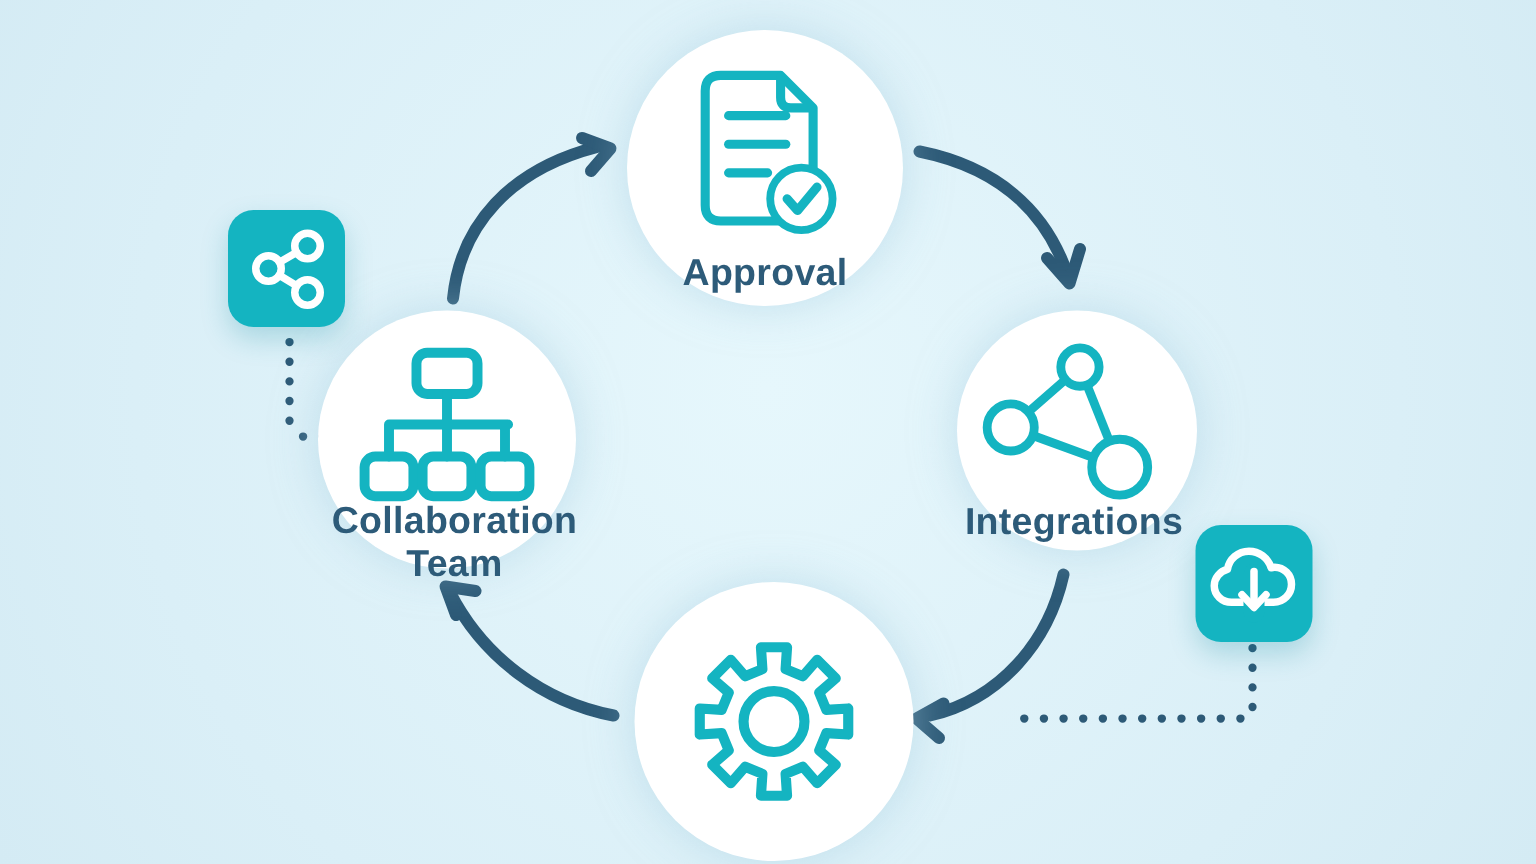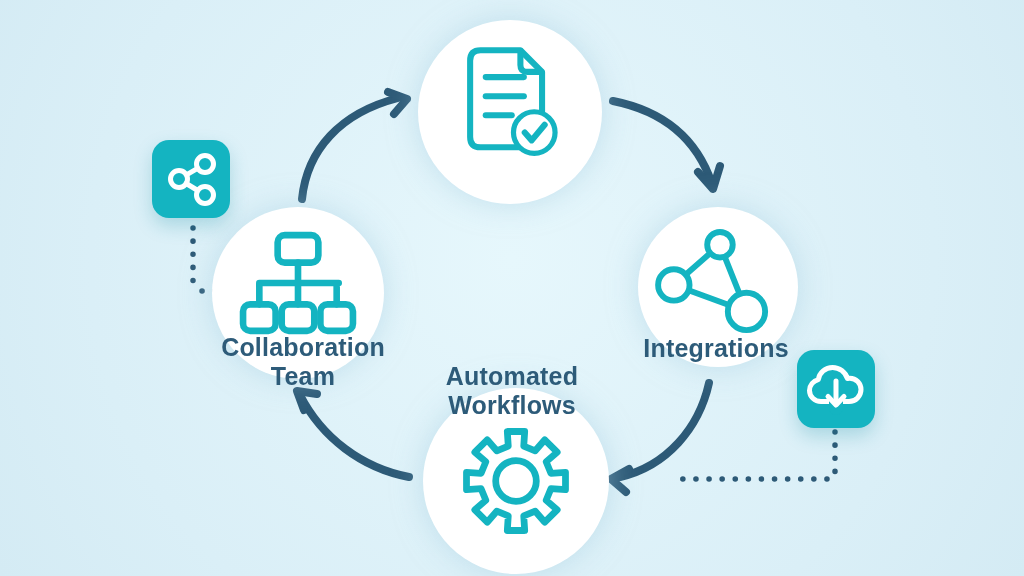--- a/index.html
+++ b/index.html
@@ -78,20 +78,21 @@
         <path d="M26,7 H72 L97,32 V107 q0,12 -12,12 H26 q-12,0 -12,-12 V19 q0,-12 12,-12 Z"></path>
         <path d="M72,8 V24 q0,8 8,8 H96"></path>
         <line x1="32" y1="38" x2="76" y2="38"></line>
         <line x1="32" y1="60" x2="76" y2="60"></line>
         <line x1="32" y1="82" x2="62" y2="82"></line>
       </g>
       <circle cx="88" cy="102" r="24" fill="#ffffff" stroke="#14b4c1" stroke-width="6"></circle>
       <path d="M77,102 L85,111 L100,93" class="teal-stroke" stroke-width="7" stroke-linecap="round" stroke-linejoin="round"></path>
     </svg>
   </div>
+  <div class="label l-approval">Approval</div>
 
   <div class="circle c-integrations">
     <svg viewBox="0 0 110 110" width="108" height="108" style="top:22px">
       <g class="teal-stroke" stroke-width="6" stroke-linecap="round">
         <line x1="24.3" y1="44.5" x2="44.9" y2="26.5"></line>
         <line x1="62.9" y1="30.9" x2="75.9" y2="63.6"></line>
         <line x1="27.8" y1="63.5" x2="63.3" y2="76.5"></line>
         <circle cx="57" cy="16" r="13"></circle>
         <circle cx="10" cy="57" r="16"></circle>
         <circle cx="84" cy="84" r="19"></circle>
@@ -117,24 +118,20 @@
   </div>
 
   <div class="circle c-workflows">
     <svg viewBox="0 0 120 120" width="116" height="116" style="top:35px">
       <g class="teal-stroke" stroke-width="7" stroke-linejoin="round">
         <path d="M51,8.8 L69,8.8 L68,23.9 L79.9,28.8 L89.8,17.4 L102.6,30.2 L91.2,40.1 L96.1,52 L111.2,51 L111.2,69 L96.1,68 L91.2,79.9 L102.6,89.8 L89.8,102.6 L79.9,91.2 L68,96.1 L69,111.2 L51,111.2 L52,96.1 L40.1,91.2 L30.2,102.6 L17.4,89.8 L28.8,79.9 L23.9,68 L8.8,69 L8.8,51 L23.9,52 L28.8,40.1 L17.4,30.2 L30.2,17.4 L40.1,28.8 L52,23.9 Z"></path>
         <circle cx="60" cy="60" r="21"></circle>
       </g>
     </svg>
   </div>
-  <div class="label l-workflows">
-    <div style="position:relative">Automated</div>
-    <div style="position:relative">Workflows</div>
-  </div>
 
   <div class="badge b-share">
     <svg viewBox="0 0 78 78" width="78" height="78" style="position:relative">
       <g class="white-stroke" stroke-width="5" stroke-linecap="round">
         <line x1="34.4" y1="34.8" x2="45.6" y2="28.3"></line>
         <line x1="34.2" y1="43.5" x2="45.8" y2="50.5"></line>
         <circle cx="27" cy="39" r="8.5"></circle>
         <circle cx="53" cy="24" r="8.5"></circle>
         <circle cx="53" cy="55" r="8.5"></circle>
       </g>

